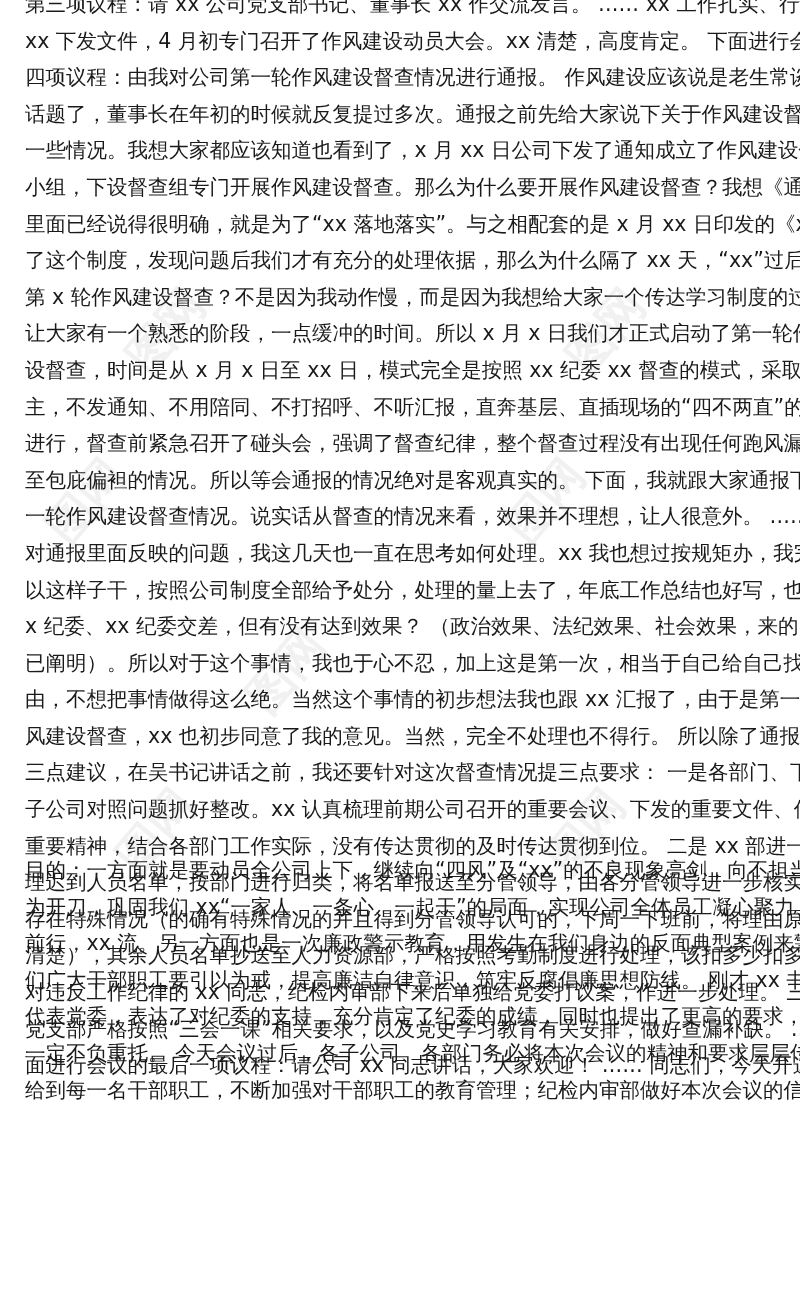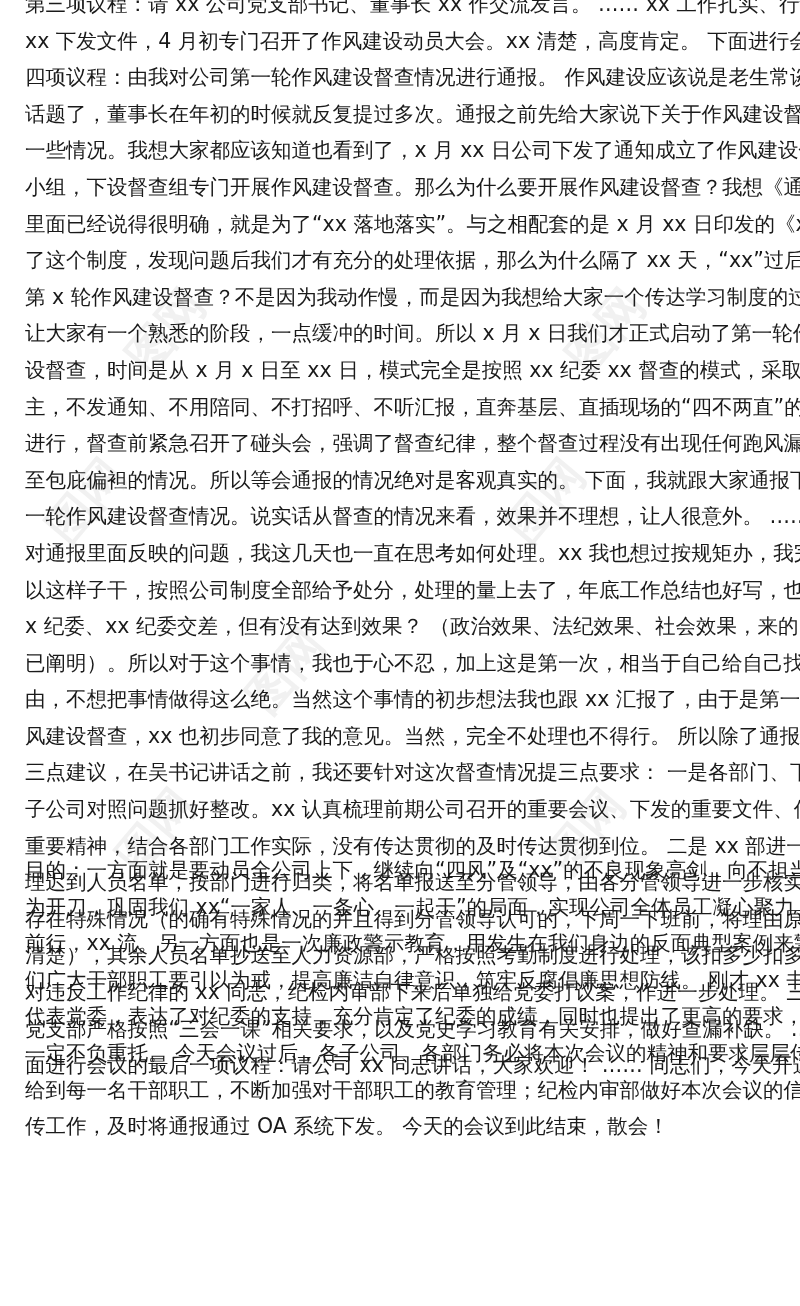--- a/index.html
+++ b/index.html
@@ -99,16 +99,15 @@
   </div>
 
   <div class="block" id="block-2">
     <div class="line">目的：一方面就是要动员全公司上下，继续向“四风”及“xx”的不良现象亮剑，向不担当、不作</div>
     <div class="line">为开刀，巩固我们 xx“一家人、一条心、一起干”的局面，实现公司全体员工凝心聚力、砥砺</div>
     <div class="line">前行，xx 流。另一方面也是一次廉政警示教育，用发生在我们身边的反面典型案例来警醒我</div>
     <div class="line">们广大干部职工要引以为戒，提高廉洁自律意识，筑牢反腐倡廉思想防线。 刚才 xx 书记也</div>
     <div class="line">代表党委，表达了对纪委的支持，充分肯定了纪委的成绩，同时也提出了更高的要求，我们</div>
     <div class="line">一定不负重托。 今天会议过后，各子公司、各部门务必将本次会议的精神和要求层层传达</div>
     <div class="line">给到每一名干部职工，不断加强对干部职工的教育管理；纪检内审部做好本次会议的信息宣</div>
-    <div class="line last">传工作，及时将通报通过 OA 系统下发。 今天的会议到此结束，散会！</div>
   </div>
 
 </div>
 
 </body></html>

